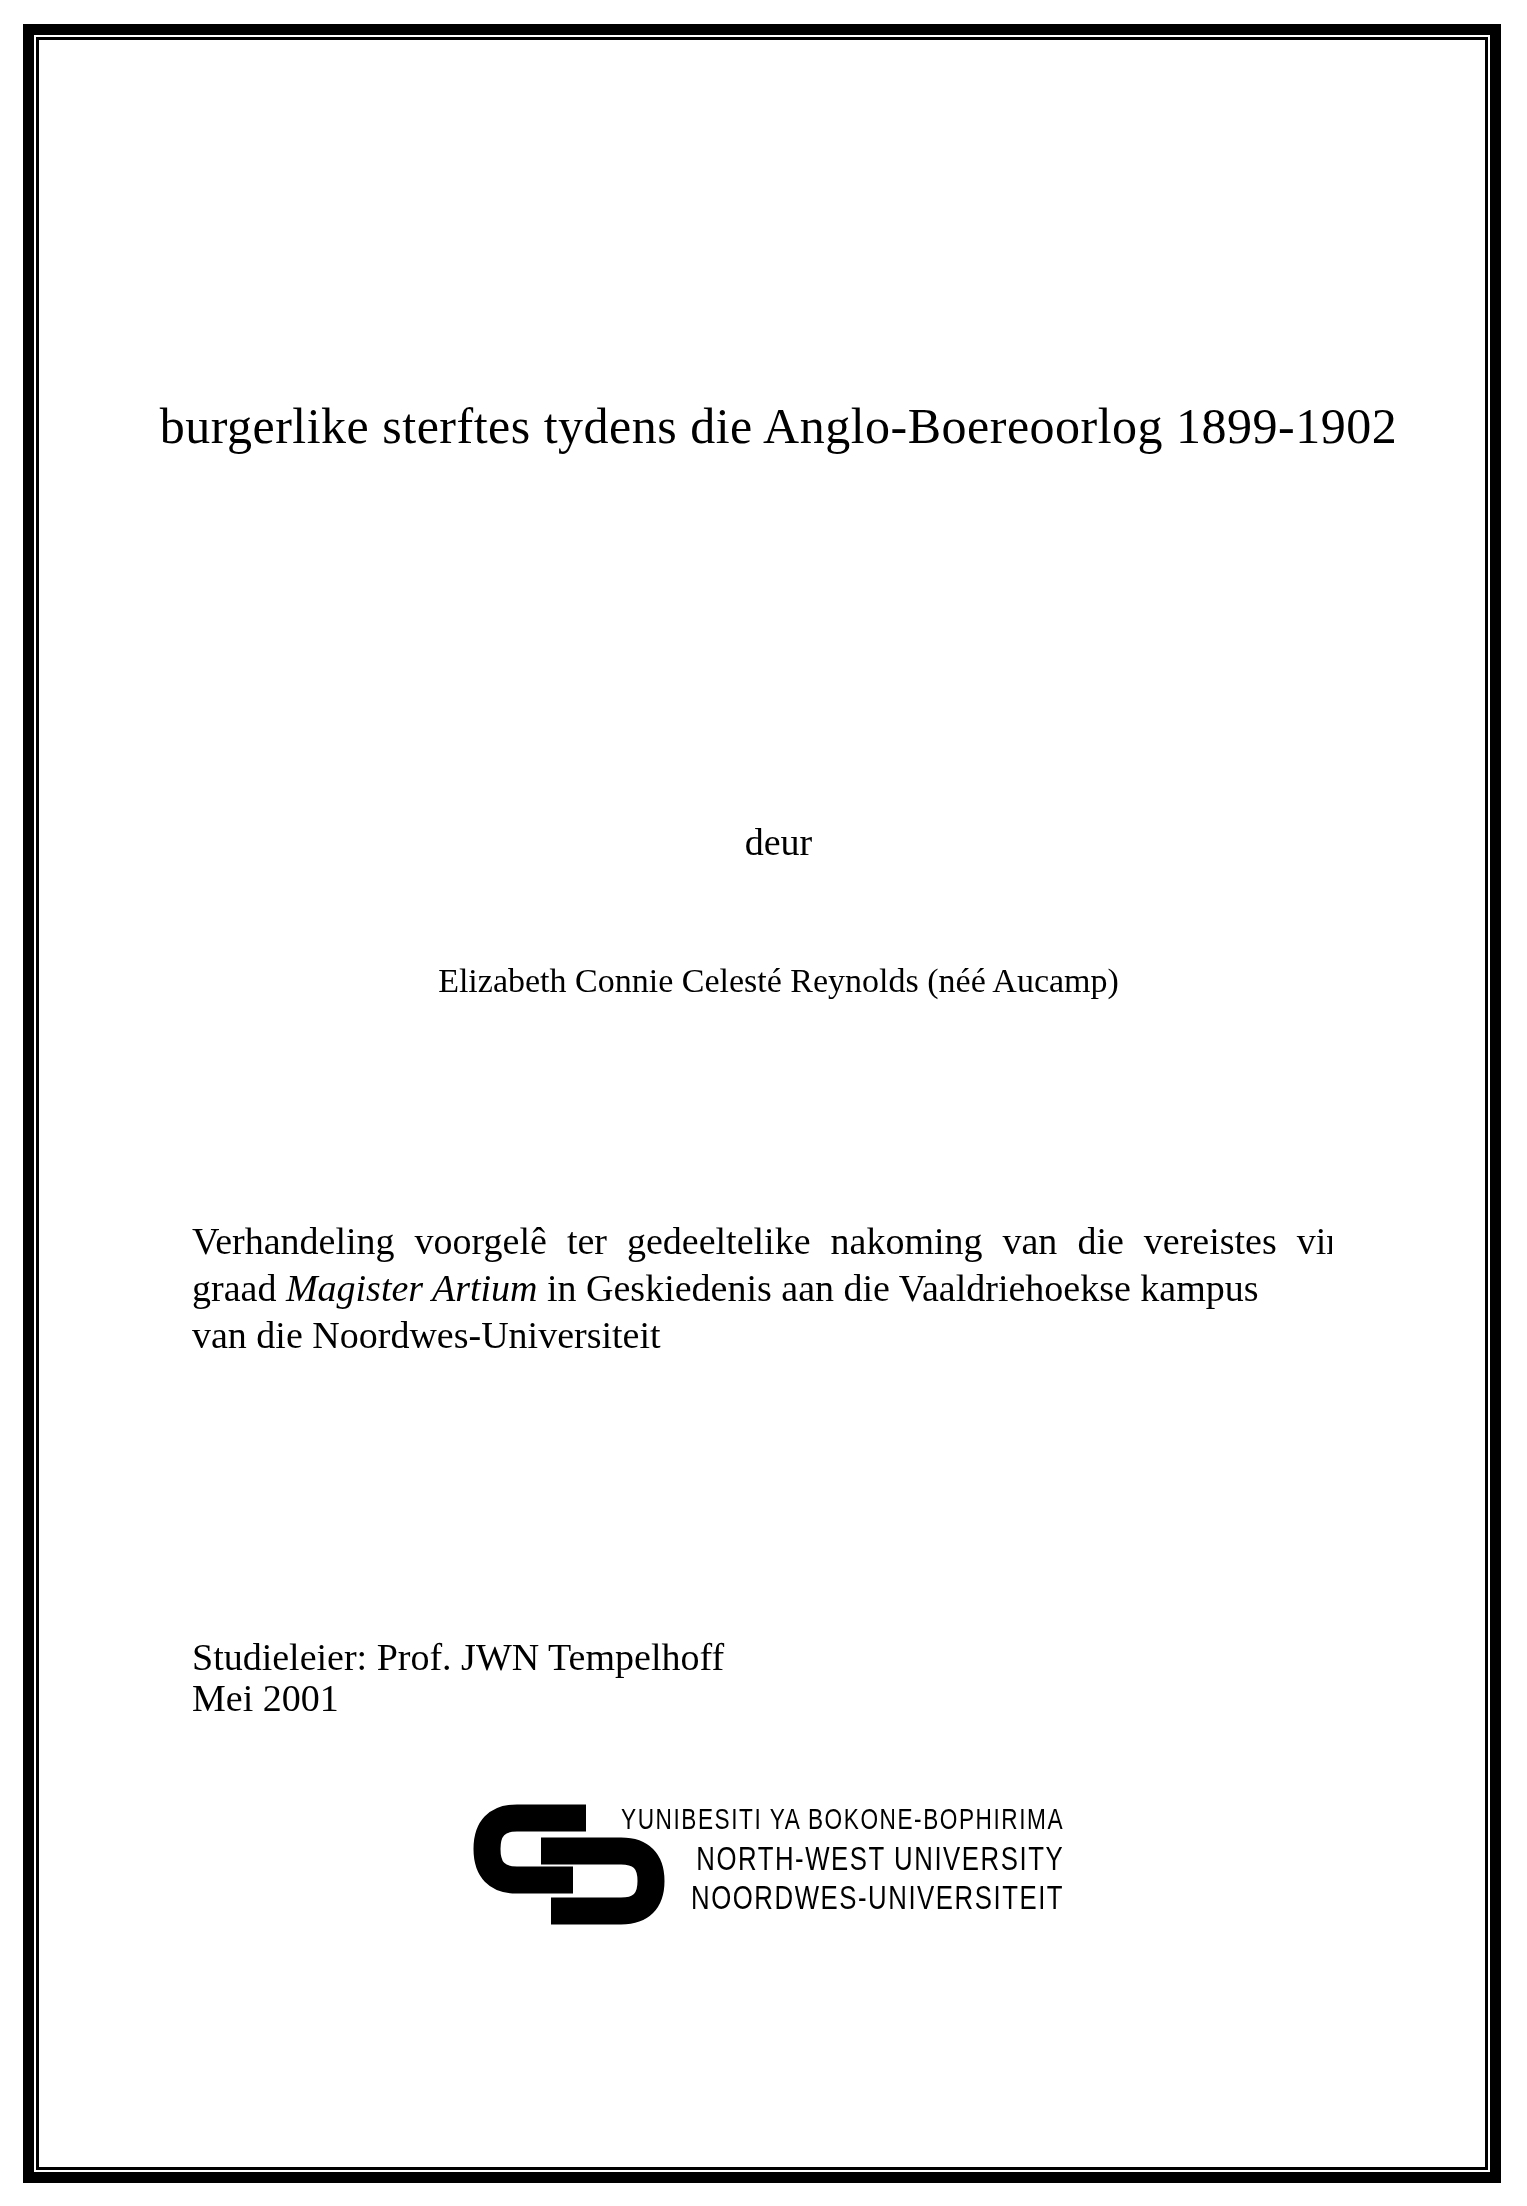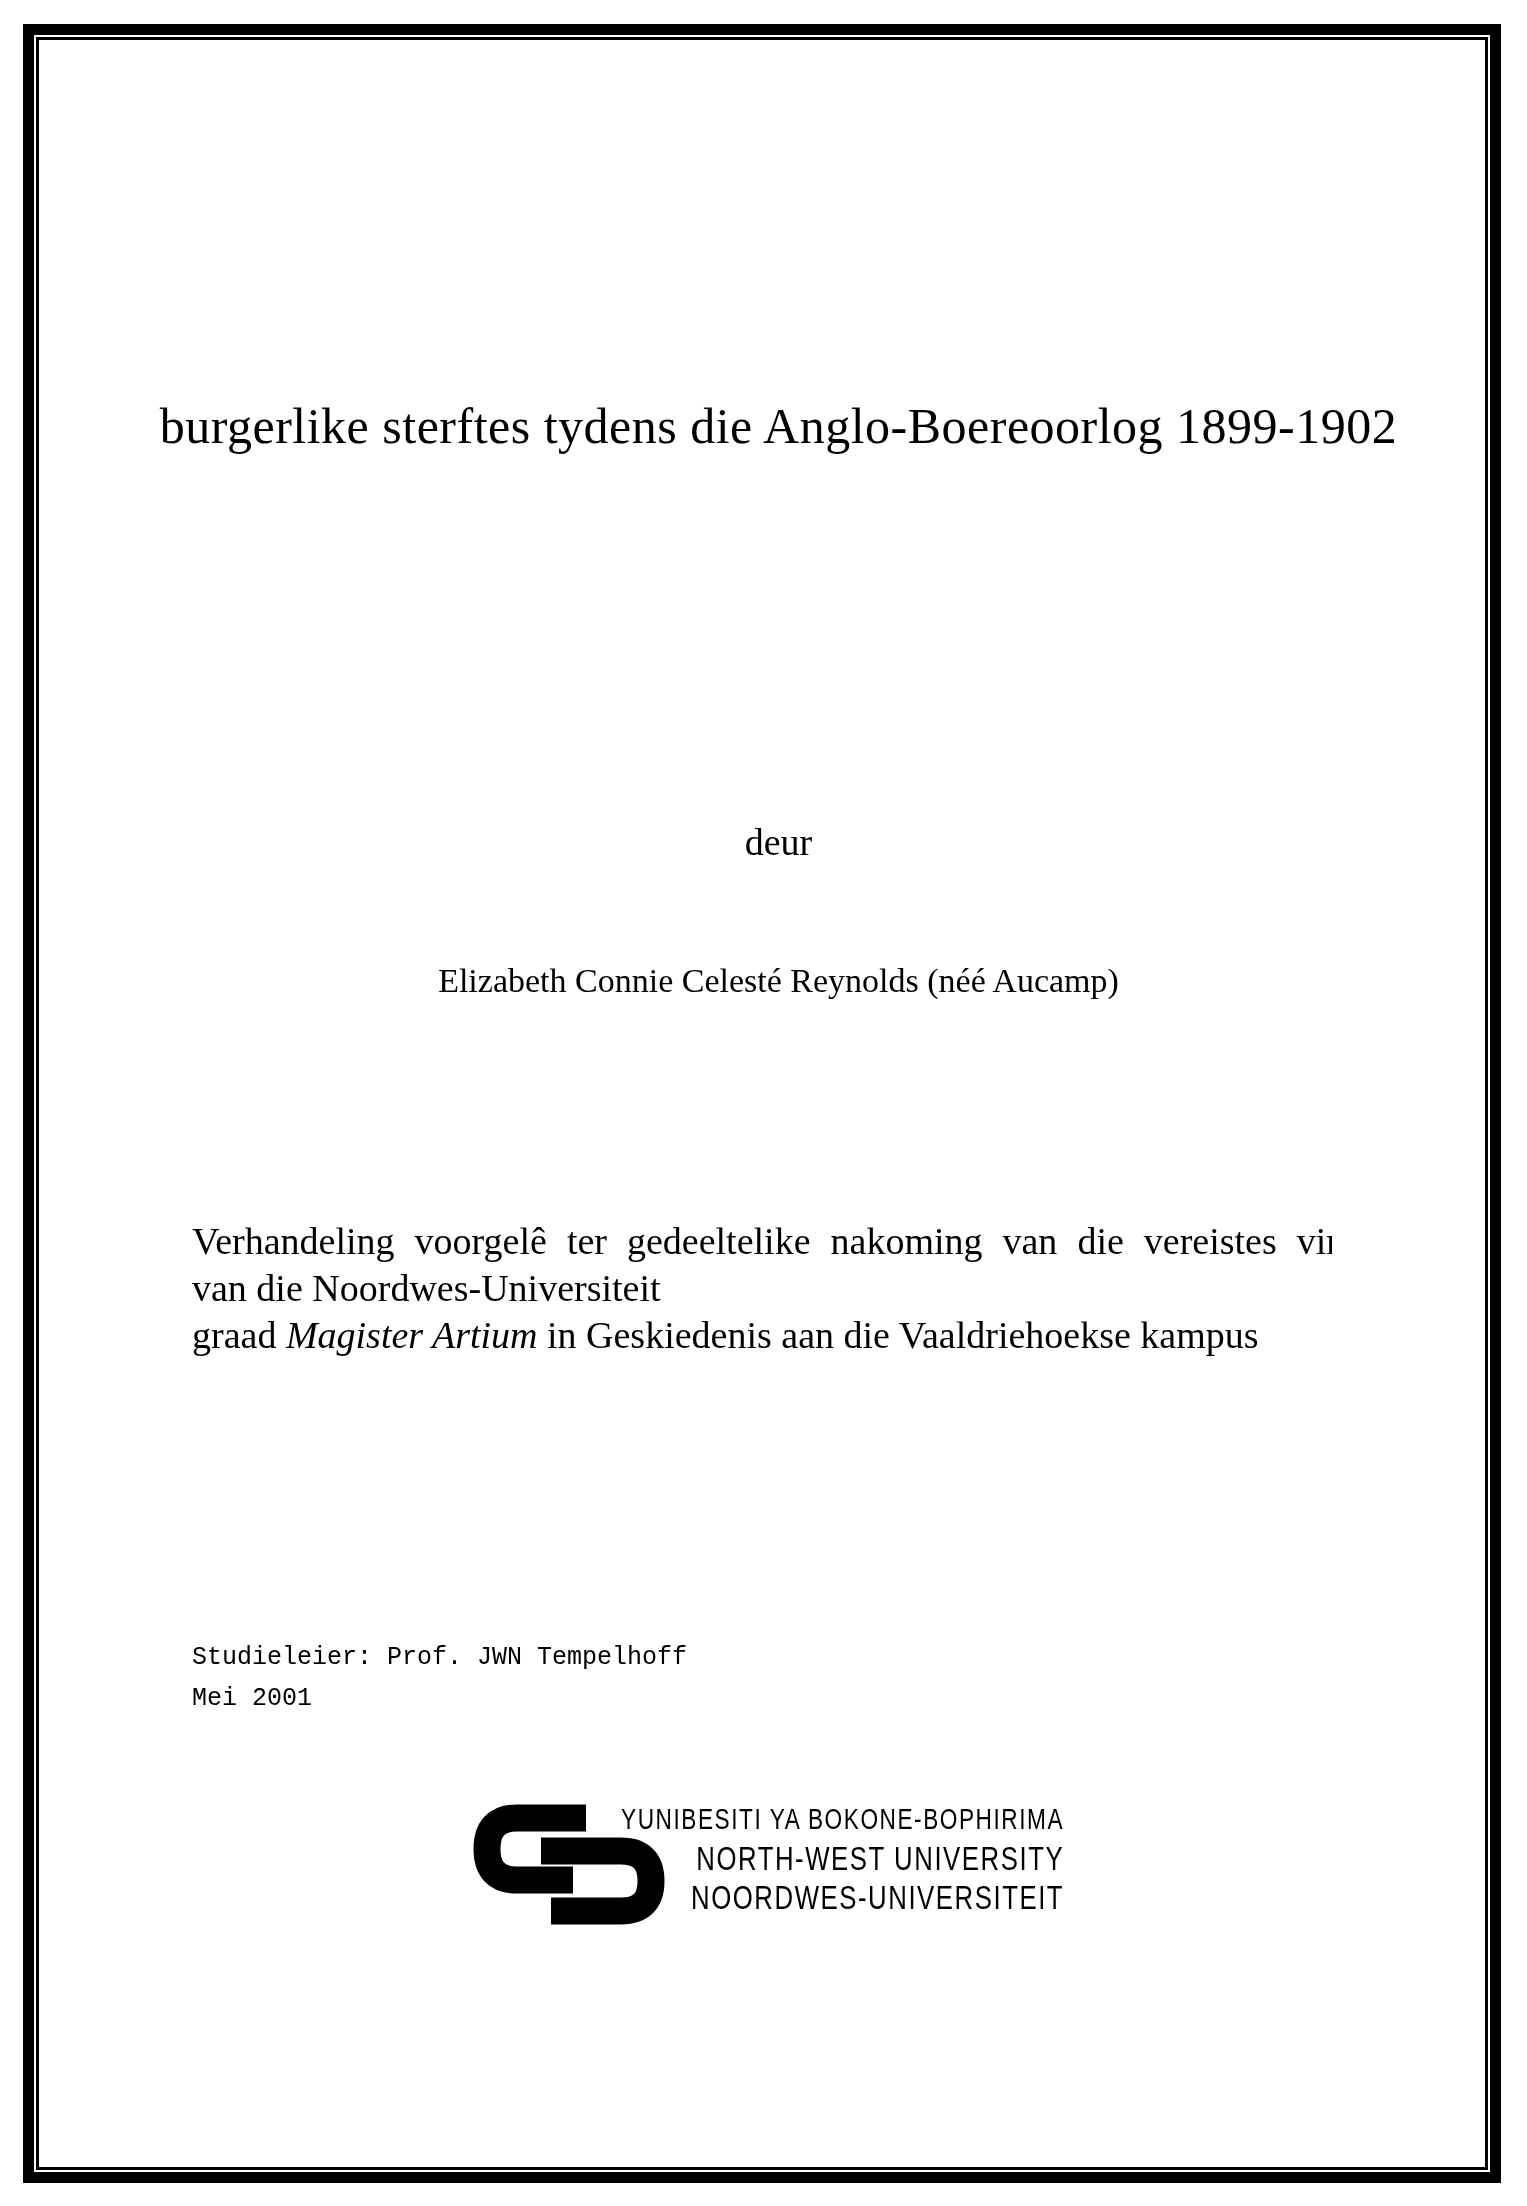--- a/index.html
+++ b/index.html
@@ -65,24 +65,23 @@
     overflow: hidden;
     gap: 20px;
   }
   .stmt-line { white-space: nowrap; }
   .italic { font-style: italic; }
   
   .supervisor-block {
     position: absolute;
     left: 192px;
     top: 1637px;
-    font-size: 25px;
+    font-size: 38px;
     line-height: 41px;
     white-space: nowrap;
-    font-family: Liberation Mono, monospace;
   }
   
   .logo-mark {
     position: absolute;
     left: 473px;
     top: 1804px;
     width: 192px;
     height: 121px;
   }
   .logo-text {
@@ -123,22 +122,22 @@
       <span>voorgelê</span>
       <span>ter</span>
       <span>gedeeltelike</span>
       <span>nakoming</span>
       <span>van</span>
       <span>die</span>
       <span>vereistes</span>
       <span>vir</span>
       <span>die</span>
     </div>
+  <div class="stmt-line"><span>graad </span><span class="italic">Magister Artium</span><span> in Geskiedenis aan die Vaaldriehoekse kampus</span></div>
   <div class="stmt-line">van die Noordwes-Universiteit</div>
-  <div class="stmt-line"><span>graad </span><span class="italic">Magister Artium</span><span> in Geskiedenis aan die Vaaldriehoekse kampus</span></div>
 </div>
 
 <div class="supervisor-block">
   <div>Studieleier: Prof. JWN Tempelhoff</div>
   <div>Mei 2001</div>
 </div>
 
 <svg class="logo-mark" viewBox="0 0 192 121" xmlns="http://www.w3.org/2000/svg">
   <path d="M113 14 H44 Q14 14 14 45 Q14 76 44 76 H100" fill="none" stroke="#000000" stroke-width="27"></path>
   <path d="M68 47 H148 Q178 47 178 77 Q178 107 148 107 H78" fill="none" stroke="#000000" stroke-width="27"></path>

